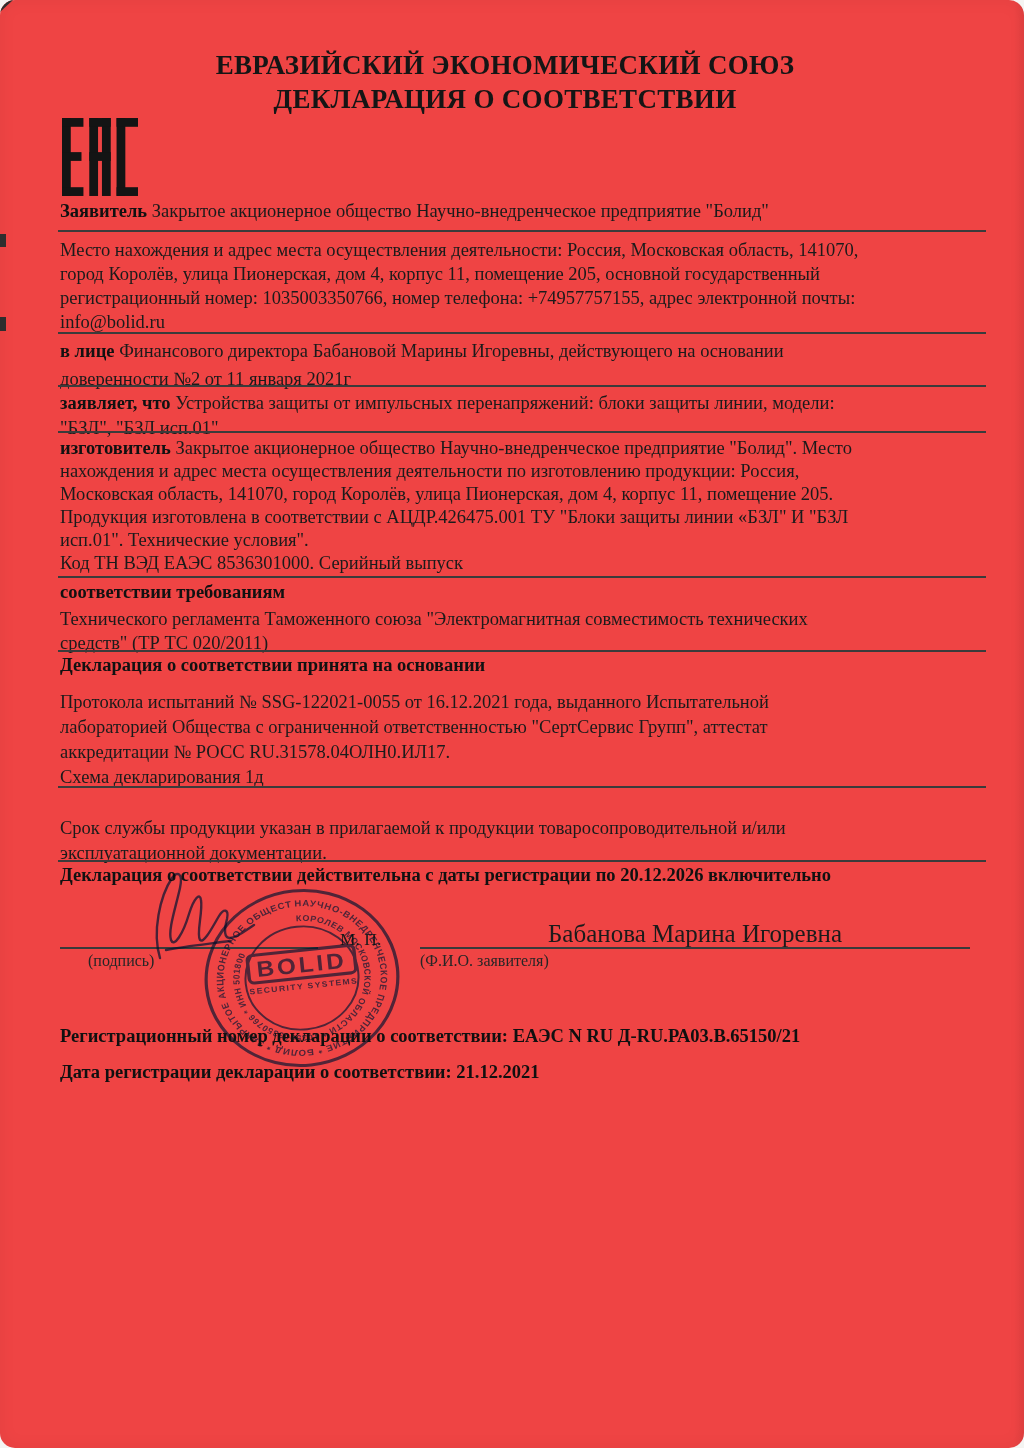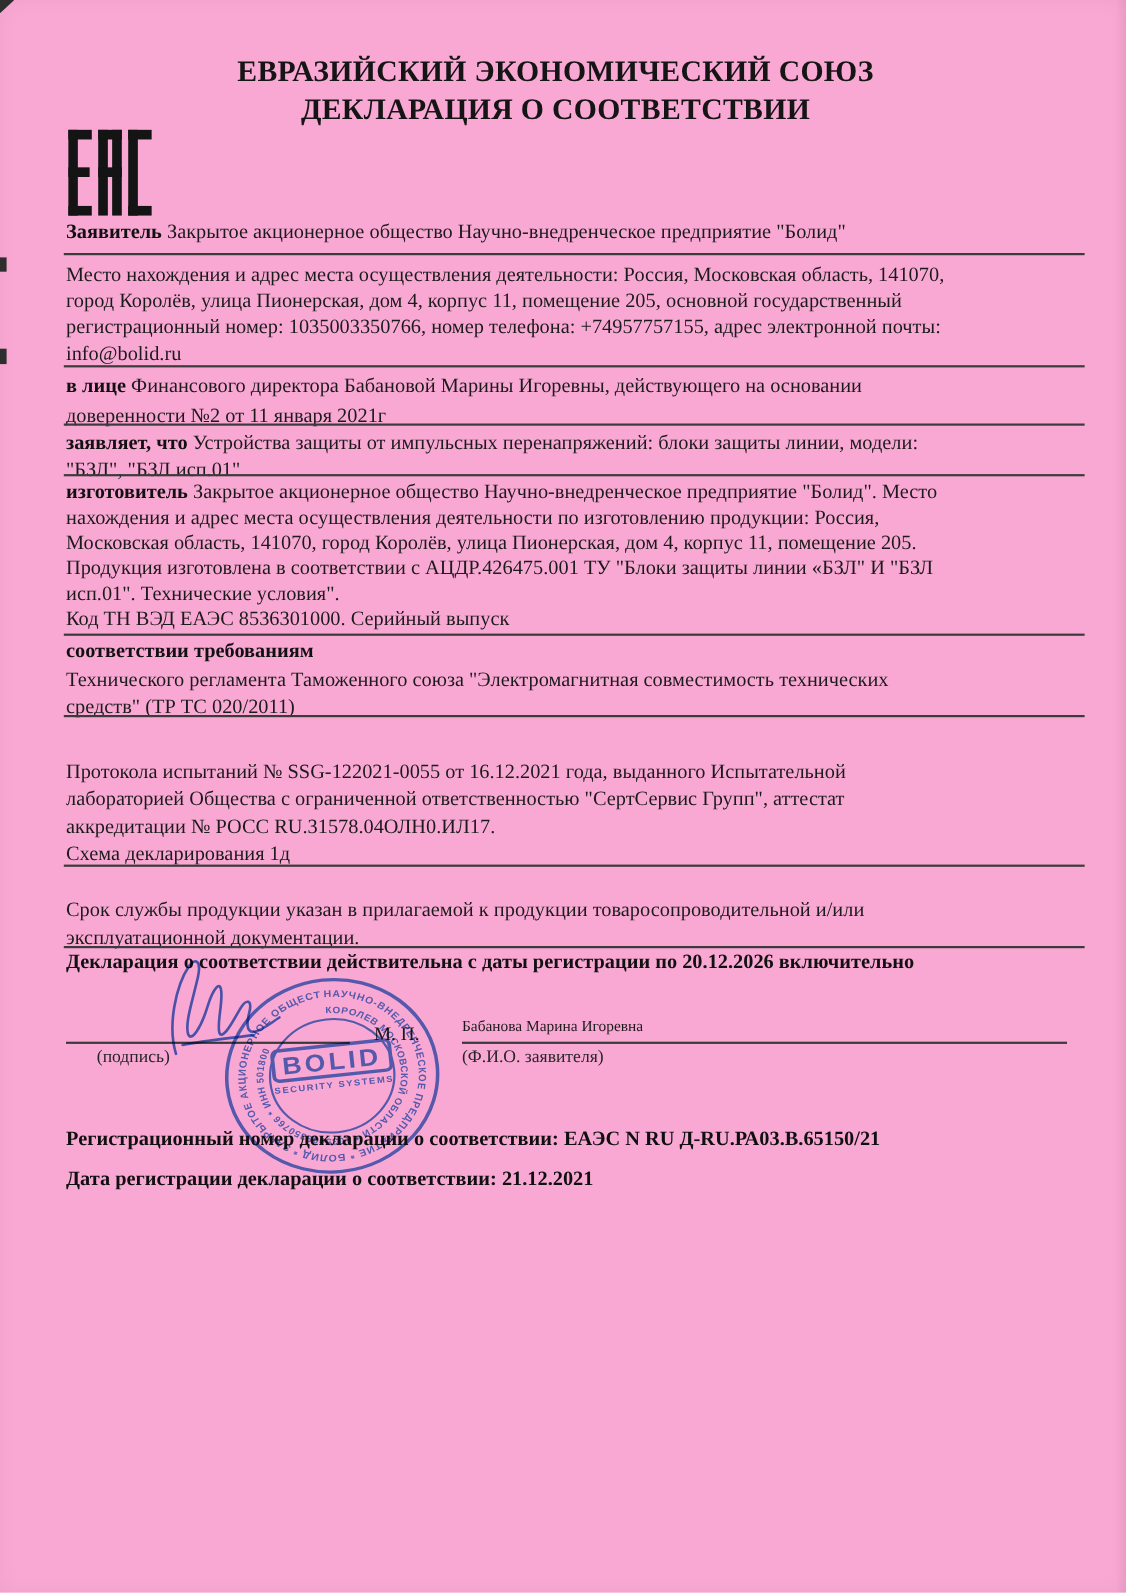--- a/index.html
+++ b/index.html
@@ -4,24 +4,25 @@
 <style>
   html,body{margin:0;padding:0;}
   body{
     width:1024px;height:1448px;
     background:#f4f4f2;
     font-family:"Liberation Serif", serif;
   }
   .page{
     position:relative;
     width:1024px;height:1448px;
-    background:#f9a8d4;
+    background:#ef4444;
     color:#1b1b1b;
     overflow:hidden;
     box-shadow:inset 0 0 18px rgba(0,0,0,0.05);
+    border-radius:15px;
   }
   .title{
     position:absolute;left:0;width:1010px;
     text-align:center;
     font-size:27px;font-weight:bold;
     letter-spacing:0.3px;
     color:#151515;
   }
   .para{
     position:absolute;left:60px;width:930px;
@@ -41,22 +42,22 @@
   .rule{
     position:absolute;left:58px;width:928px;height:2px;
     background:#3b3b3b;
   }
   .eac{position:absolute;left:62px;top:117px;}
   .sig-line{
     position:absolute;height:27px;
     border-bottom:2px solid #3a3a3a;
   }
   .sig-name{
-    width:100%;text-align:left;
-    font-size:14px;line-height:27px;
+    width:100%;text-align:center;
+    font-size:25px;line-height:27px;
   }
   .mp{
     position:absolute;left:340px;top:929px;
     font-size:17.5px;font-weight:normal;color:#1b1b1b;
   }
   .caption{
     position:absolute;
     font-size:16px;color:#262626;
   }
   .caption.center{text-align:left;font-family:Liberation Serif, serif;}
@@ -142,20 +143,21 @@
 исп.01". Технические условия".
 Код ТН ВЭД ЕАЭС 8536301000. Серийный выпуск</span></p>
   <div class="rule" style="top:576px;"></div>
 
   <div class="heading" style="top:582px;">соответствии требованиям</div>
 
   <p class="para lh24" style="top:607px;margin:0;">Технического регламента Таможенного союза "Электромагнитная совместимость технических
 средств" (ТР ТС 020/2011)</p>
   <div class="rule" style="top:650px;"></div>
 
+  <div class="heading" style="top:655px;">Декларация о соответствии принята на основании</div>
   <p class="para lh25" style="top:690px;margin:0;">Протокола испытаний № SSG-122021-0055  от 16.12.2021 года, выданного Испытательной
 лабораторией Общества с ограниченной ответственностью "СертСервис Групп", аттестат
 аккредитации № РОСС RU.31578.04ОЛН0.ИЛ17.
 Схема декларирования 1д</p>
   <div class="rule" style="top:786px;"></div>
 
   <p class="para lh25" style="top:816px;margin:0;">Срок службы продукции указан в прилагаемой к продукции товаросопроводительной и/или
 эксплуатационной  документации.</p>
   <div class="rule" style="top:860px;"></div>
 

